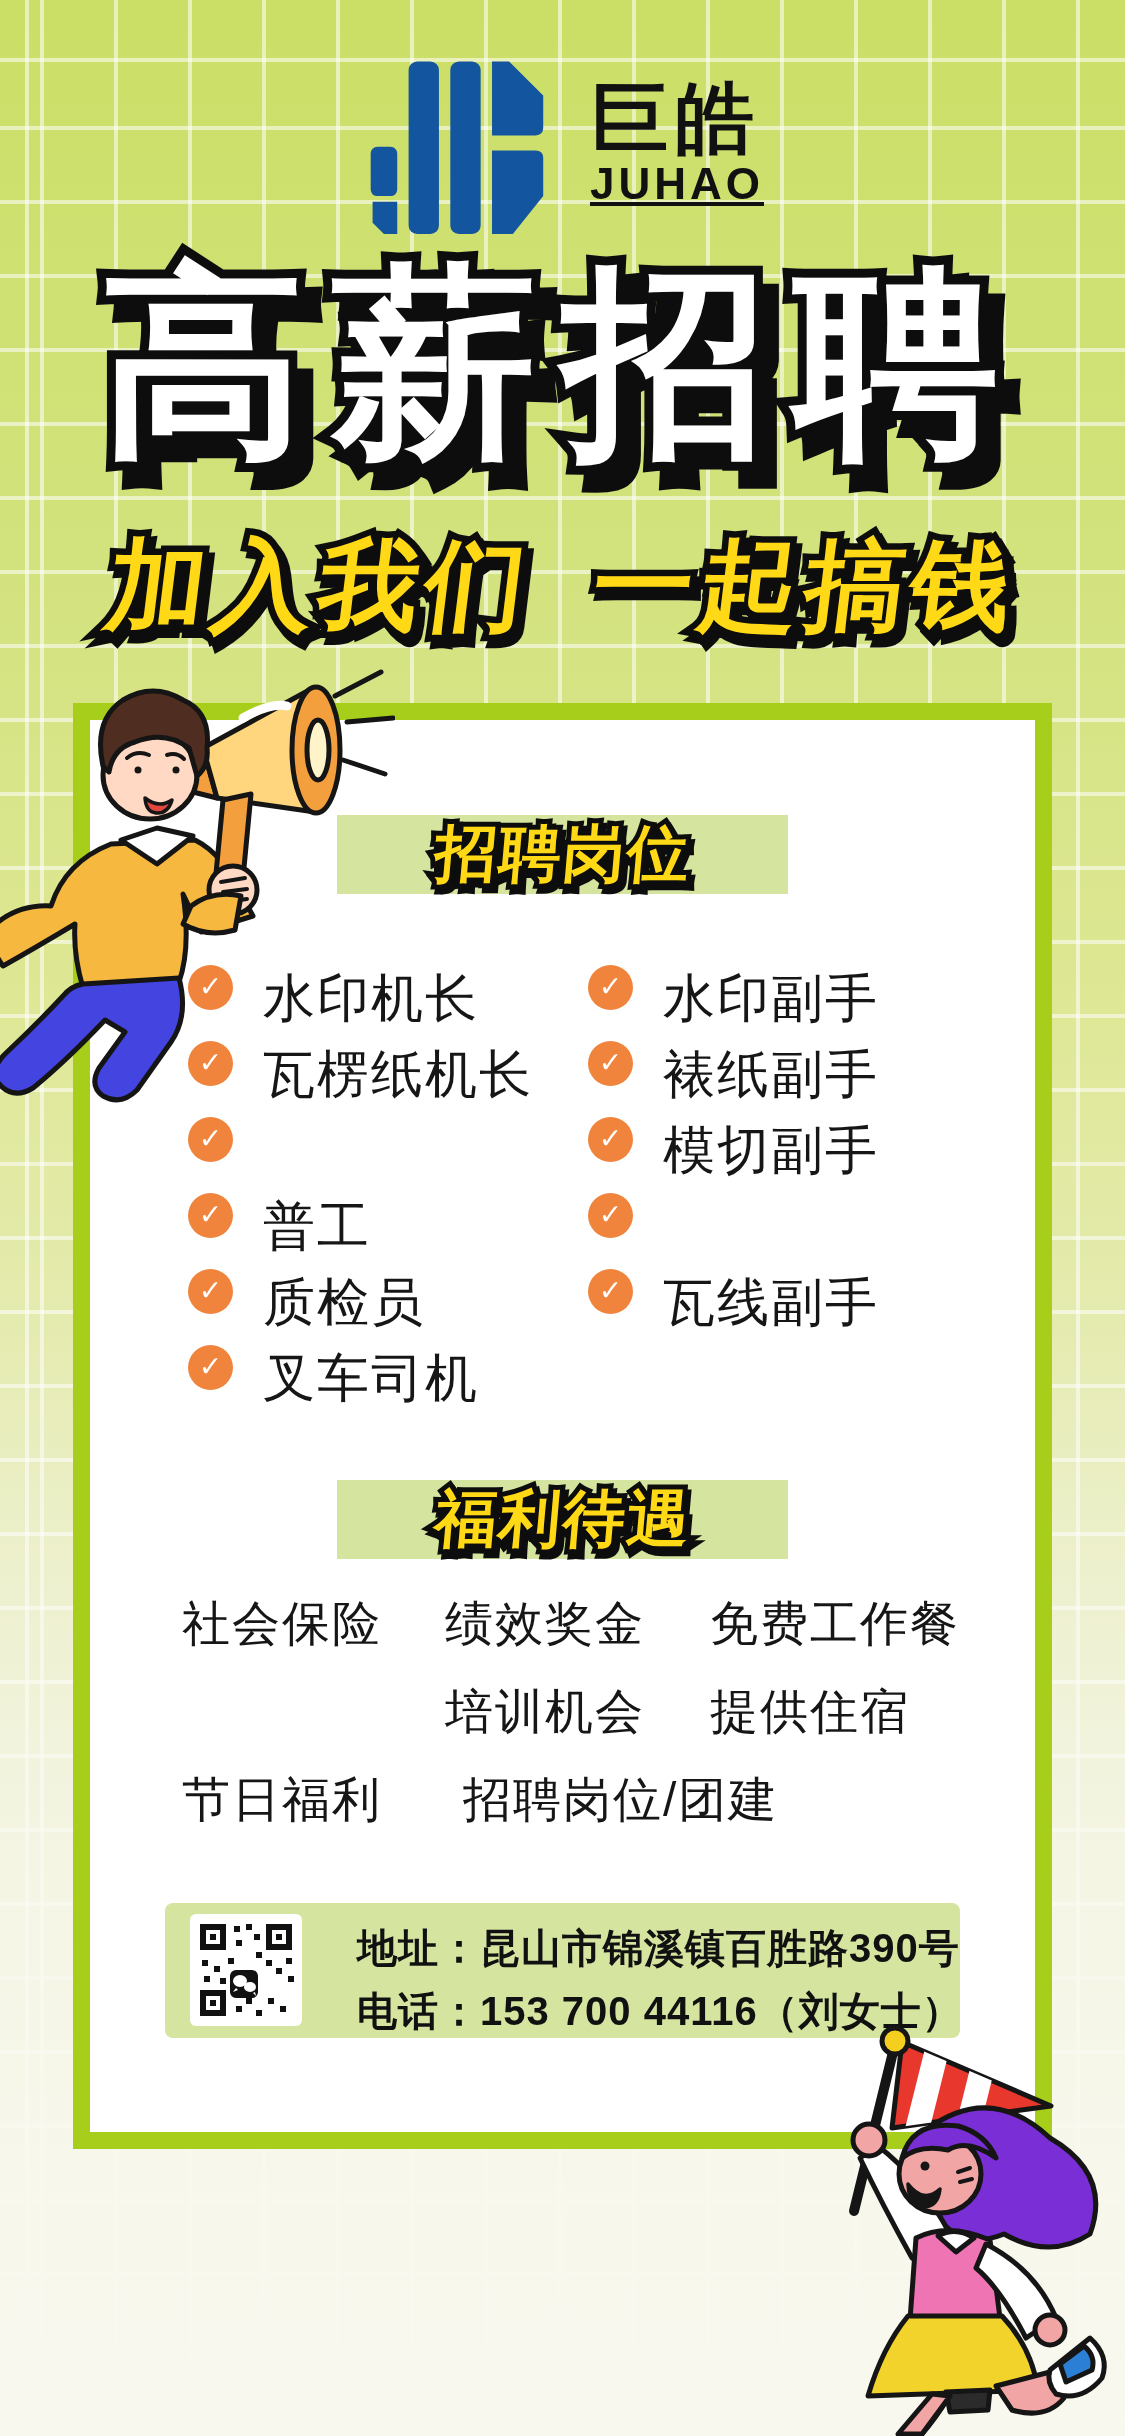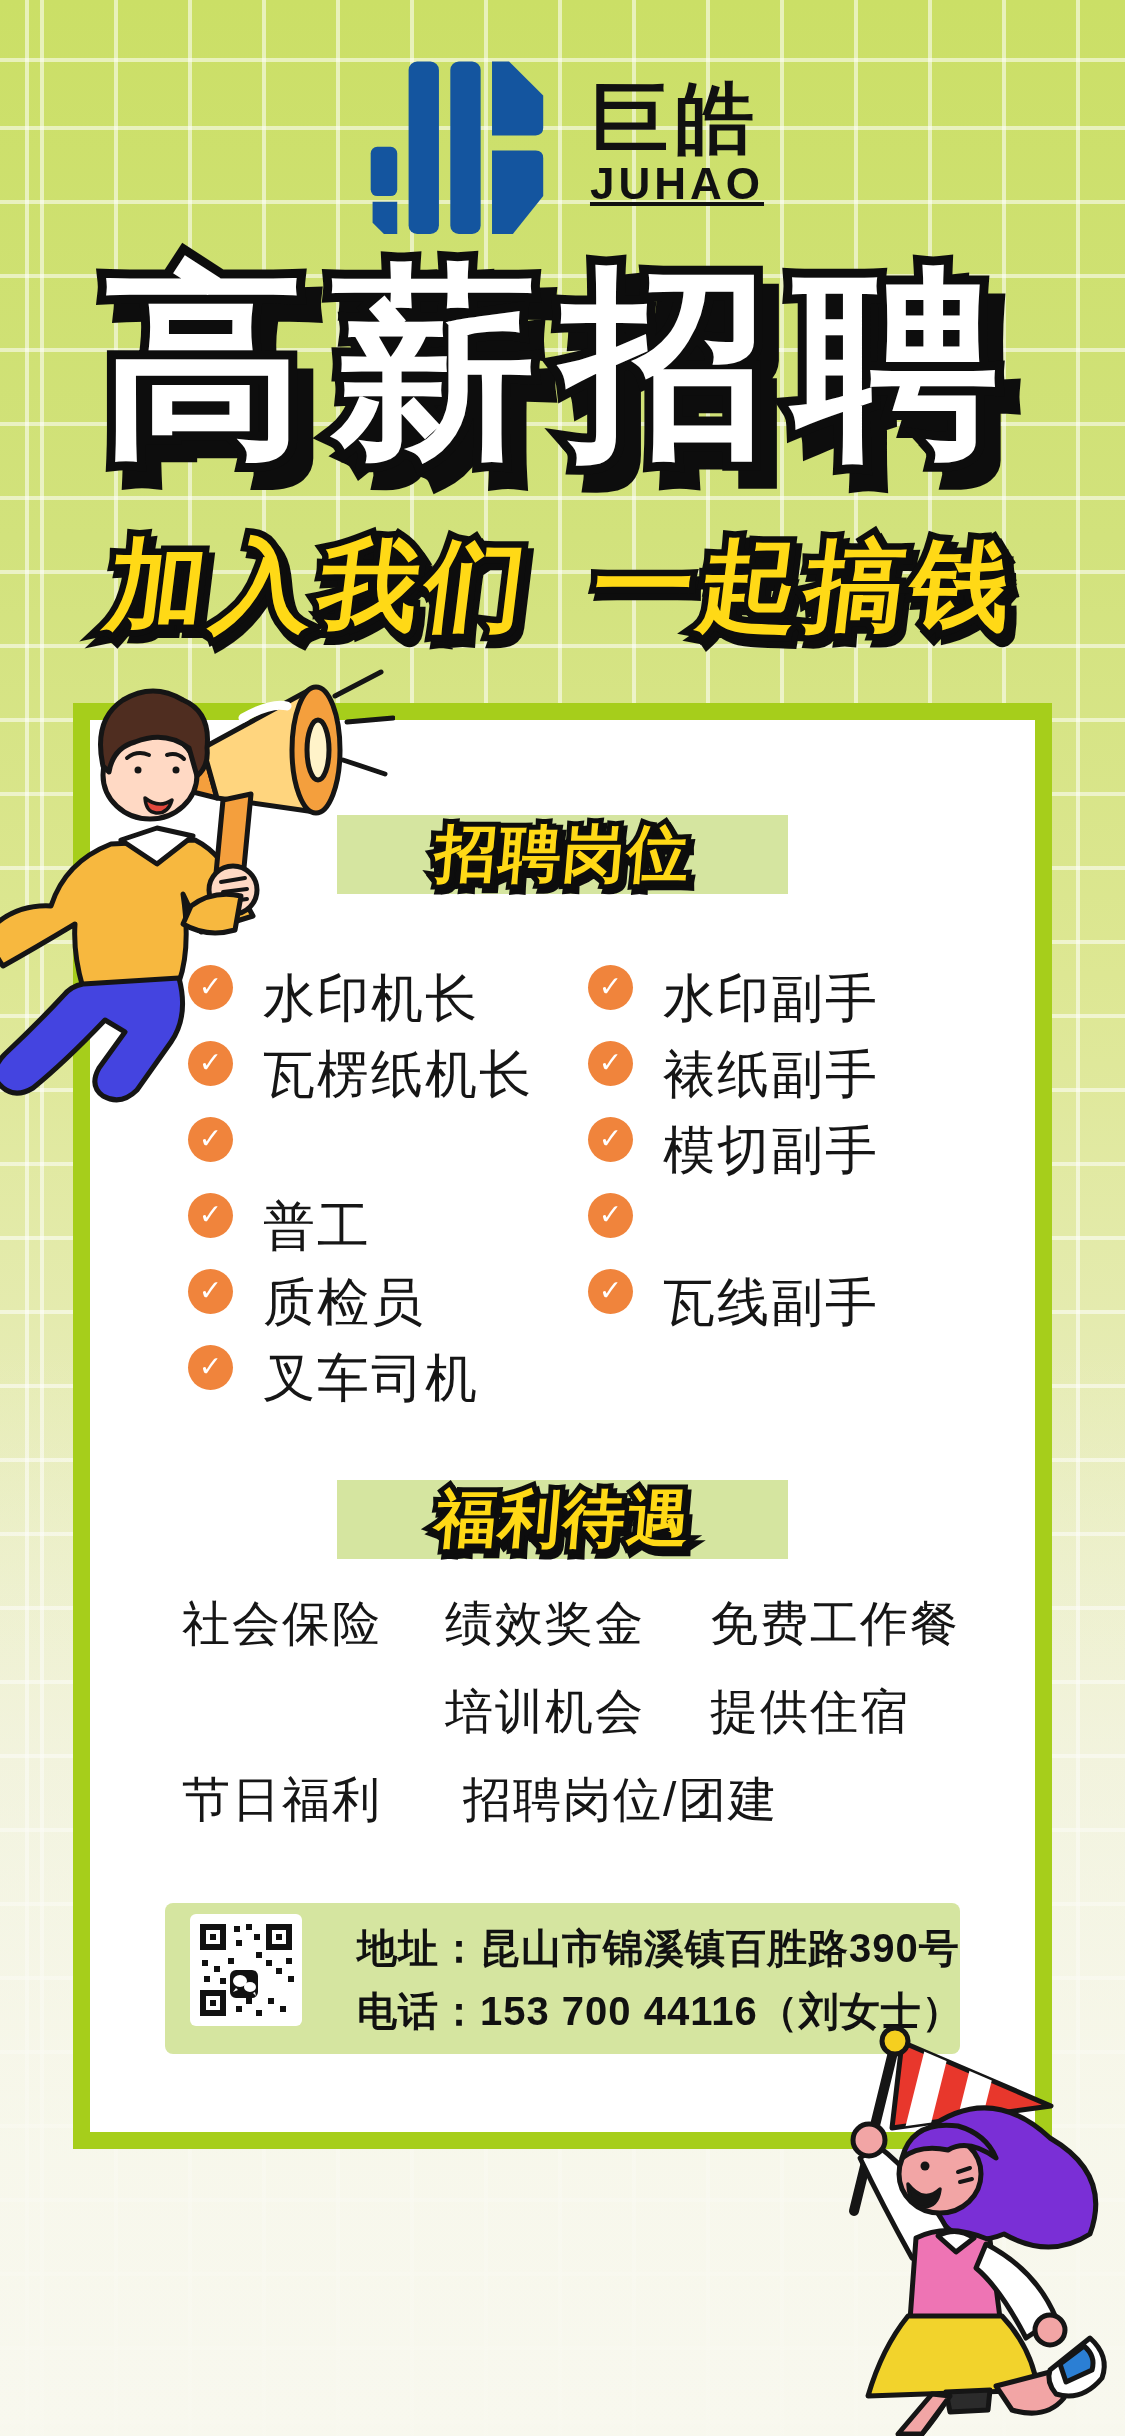--- a/index.html
+++ b/index.html
@@ -57,21 +57,21 @@
   .pos-list { position:absolute; top:229px; list-style:none; }
   .pos-left { left:98px; } .pos-right { left:498px; }
   .pos-item { height:76px; display:flex; align-items:center; gap:30px; }
   .check { width:45px; height:45px; border-radius:50%; background:#f0843c; flex:0 0 auto;
            display:flex; align-items:center; justify-content:center; }
   .check i { font-style:normal; color:#fff; font-size:28px; font-weight:900; transform:translateY(-1px); }
   .pos-label { font-size:52px; color:#161616; letter-spacing:2px;margin-top:24px; }
 
   .benefit { position:absolute; font-size:48px; color:#161616; letter-spacing:2px; white-space:nowrap; }
 
-  .qr-panel { position:absolute; left:75px; top:1183px; width:795px; height:151px;
+  .qr-panel { position:absolute; left:75px; top:1183px; width:795px; height:135px;
               background:#d5e5a0; border-radius:8px; }
   .qr-box { position:absolute; left:25px; top:11px; width:112px; height:112px;
             background:#ffffff; border-radius:6px; }
   .contact { position:absolute; left:192px; top:18px; display:flex; flex-direction:column; gap:8px; }
   .contact div { font-size:40px; font-weight:600; color:#111; letter-spacing:1px; white-space:nowrap; }
 
   .man-illust  { position:absolute; left:-15px; top:648px; z-index:6; }
   .girl-illust { position:absolute; left:798px; top:2026px; z-index:6; }
 </style>
 </head>

